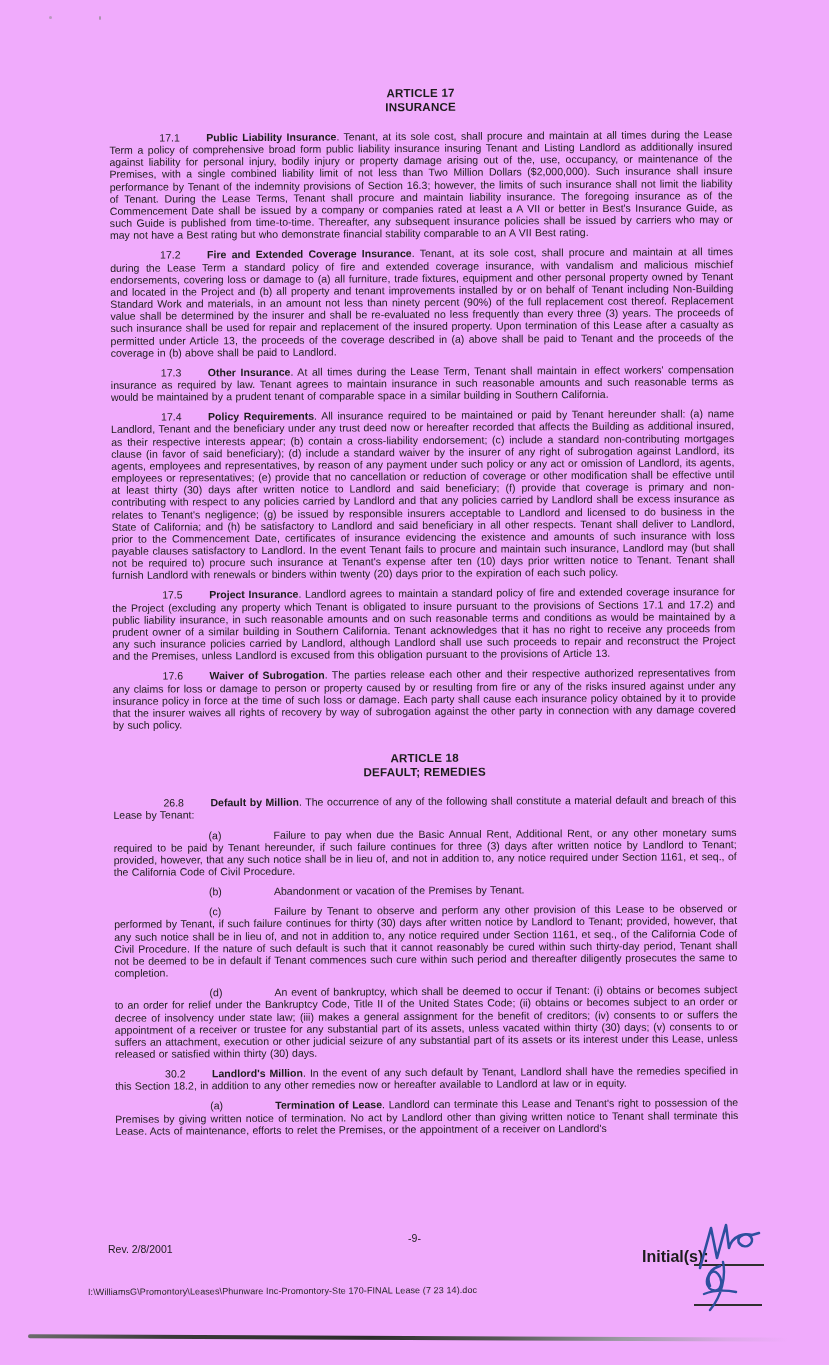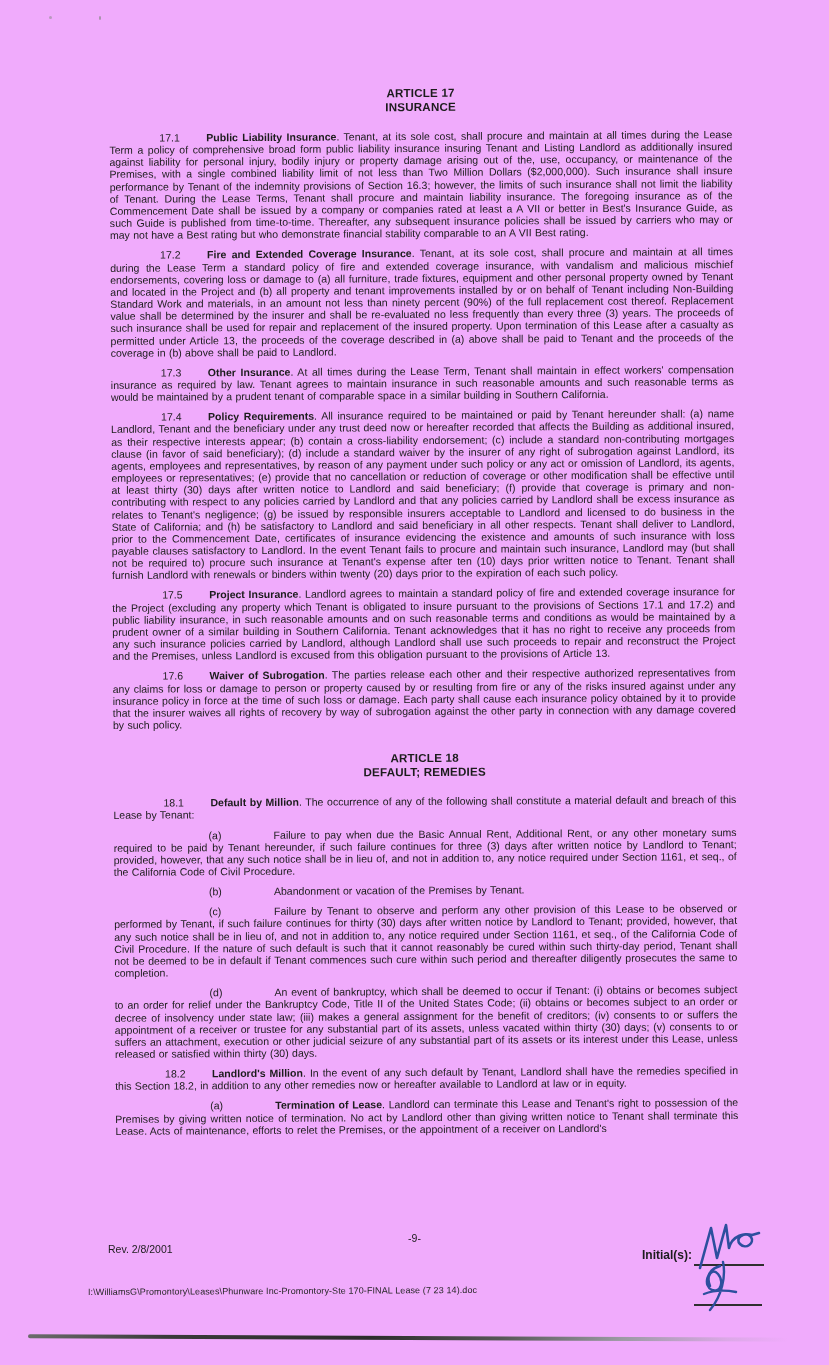--- a/index.html
+++ b/index.html
@@ -29,21 +29,21 @@
     text-align:justify; word-spacing:.4px;
   }
   p.sec { text-indent:50px; }
   p.sub { text-indent:95px; }
   .num   { display:inline-block; width:47px; text-indent:0; }
   .letter{ display:inline-block; width:65px; text-indent:0; }
   .hd    { font-weight:bold; }
 
   .footer-rev      { position:absolute; left:108px; top:1243px; font-size:10.5px;text-align:right; }
   .footer-pageno   { position:absolute; left:0; top:1232px; width:829px; text-align:center; font-size:10.5px; }
-  .footer-initials { position:absolute; left:642px; top:1248px; font-size:12px; font-weight:bold; }
+  .footer-initials { position:absolute; left:642px; top:1248px; font-size:16px; font-weight:bold; }
 
   .initials-block  { position:absolute; left:694px; top:1218px; width:76px; }
   .init-row { position:relative; border-bottom:2px solid #2f2f2f; }
   .init-row.r1 { height:46px; width:70px; }
   .init-row.r2 { height:38px; width:68px; margin-top:0px; }
   .init-row svg { position:absolute; left:2px; bottom:-8px; overflow:visible; }
 
   .filepath {
     position:absolute; left:88px; top:1286px; font-size:9px; color:#262626;
     transform:rotate(-0.3deg); letter-spacing:.1px;
@@ -76,31 +76,31 @@
 
     <p class="sec"><span class="num">17.4</span><span class="hd">Policy Requirements</span><span>. All insurance required to be maintained or paid by Tenant hereunder shall: (a) name Landlord, Tenant and the beneficiary under any trust deed now or hereafter recorded that affects the Building as additional insured, as their respective interests appear; (b) contain a cross-liability endorsement; (c) include a standard non-contributing mortgages clause (in favor of said beneficiary); (d) include a standard waiver by the insurer of any right of subrogation against Landlord, its agents, employees and representatives, by reason of any payment under such policy or any act or omission of Landlord, its agents, employees or representatives; (e) provide that no cancellation or reduction of coverage or other modification shall be effective until at least thirty (30) days after written notice to Landlord and said beneficiary; (f) provide that coverage is primary and non-contributing with respect to any policies carried by Landlord and that any policies carried by Landlord shall be excess insurance as relates to Tenant's negligence; (g) be issued by responsible insurers acceptable to Landlord and licensed to do business in the State of California; and (h) be satisfactory to Landlord and said beneficiary in all other respects. Tenant shall deliver to Landlord, prior to the Commencement Date, certificates of insurance evidencing the existence and amounts of such insurance with loss payable clauses satisfactory to Landlord. In the event Tenant fails to procure and maintain such insurance, Landlord may (but shall not be required to) procure such insurance at Tenant's expense after ten (10) days prior written notice to Tenant. Tenant shall furnish Landlord with renewals or binders within twenty (20) days prior to the expiration of each such policy.</span></p>
 
     <p class="sec"><span class="num">17.5</span><span class="hd">Project Insurance</span><span>. Landlord agrees to maintain a standard policy of fire and extended coverage insurance for the Project (excluding any property which Tenant is obligated to insure pursuant to the provisions of Sections 17.1 and 17.2) and public liability insurance, in such reasonable amounts and on such reasonable terms and conditions as would be maintained by a prudent owner of a similar building in Southern California. Tenant acknowledges that it has no right to receive any proceeds from any such insurance policies carried by Landlord, although Landlord shall use such proceeds to repair and reconstruct the Project and the Premises, unless Landlord is excused from this obligation pursuant to the provisions of Article 13.</span></p>
 
     <p class="sec"><span class="num">17.6</span><span class="hd">Waiver of Subrogation</span><span>. The parties release each other and their respective authorized representatives from any claims for loss or damage to person or property caused by or resulting from fire or any of the risks insured against under any insurance policy in force at the time of such loss or damage. Each party shall cause each insurance policy obtained by it to provide that the insurer waives all rights of recovery by way of subrogation against the other party in connection with any damage covered by such policy.</span></p>
 
     <p class="art-title art-block">ARTICLE 18</p>
     <p class="art-subtitle">DEFAULT; REMEDIES</p>
 
-    <p class="sec"><span class="num">18.1</span><span class="hd">Default by Million</span><span>. The occurrence of any of the following shall constitute a material default and breach of this Lease by Tenant:</span></p>
+    <p class="sec"><span class="num">26.8</span><span class="hd">Default by Million</span><span>. The occurrence of any of the following shall constitute a material default and breach of this Lease by Tenant:</span></p>
 
     <p class="sub"><span class="letter">(a)</span><span>Failure to pay when due the Basic Annual Rent, Additional Rent, or any other monetary sums required to be paid by Tenant hereunder, if such failure continues for three (3) days after written notice by Landlord to Tenant; provided, however, that any such notice shall be in lieu of, and not in addition to, any notice required under Section 1161, et seq., of the California Code of Civil Procedure.</span></p>
 
     <p class="sub"><span class="letter">(b)</span><span>Abandonment or vacation of the Premises by Tenant.</span></p>
 
     <p class="sub"><span class="letter">(c)</span><span>Failure by Tenant to observe and perform any other provision of this Lease to be observed or performed by Tenant, if such failure continues for thirty (30) days after written notice by Landlord to Tenant; provided, however, that any such notice shall be in lieu of, and not in addition to, any notice required under Section 1161, et seq., of the California Code of Civil Procedure. If the nature of such default is such that it cannot reasonably be cured within such thirty-day period, Tenant shall not be deemed to be in default if Tenant commences such cure within such period and thereafter diligently prosecutes the same to completion.</span></p>
 
     <p class="sub"><span class="letter">(d)</span><span>An event of bankruptcy, which shall be deemed to occur if Tenant: (i) obtains or becomes subject to an order for relief under the Bankruptcy Code, Title II of the United States Code; (ii) obtains or becomes subject to an order or decree of insolvency under state law; (iii) makes a general assignment for the benefit of creditors; (iv) consents to or suffers the appointment of a receiver or trustee for any substantial part of its assets, unless vacated within thirty (30) days; (v) consents to or suffers an attachment, execution or other judicial seizure of any substantial part of its assets or its interest under this Lease, unless released or satisfied within thirty (30) days.</span></p>
 
-    <p class="sec"><span class="num">18.2</span><span class="hd">Landlord's Million</span><span>. In the event of any such default by Tenant, Landlord shall have the remedies specified in this Section 18.2, in addition to any other remedies now or hereafter available to Landlord at law or in equity.</span></p>
+    <p class="sec"><span class="num">30.2</span><span class="hd">Landlord's Million</span><span>. In the event of any such default by Tenant, Landlord shall have the remedies specified in this Section 18.2, in addition to any other remedies now or hereafter available to Landlord at law or in equity.</span></p>
 
     <p class="sub"><span class="letter">(a)</span><span class="hd">Termination of Lease</span><span>. Landlord can terminate this Lease and Tenant's right to possession of the Premises by giving written notice of termination. No act by Landlord other than giving written notice to Tenant shall terminate this Lease. Acts of maintenance, efforts to relet the Premises, or the appointment of a receiver on Landlord's</span></p>
 
   </div>
 
   <div class="footer-rev">Rev. 2/8/2001</div>
   <div class="footer-pageno">-9-</div>
   <div class="footer-initials">Initial(s):</div>
 
   <div class="initials-block">

